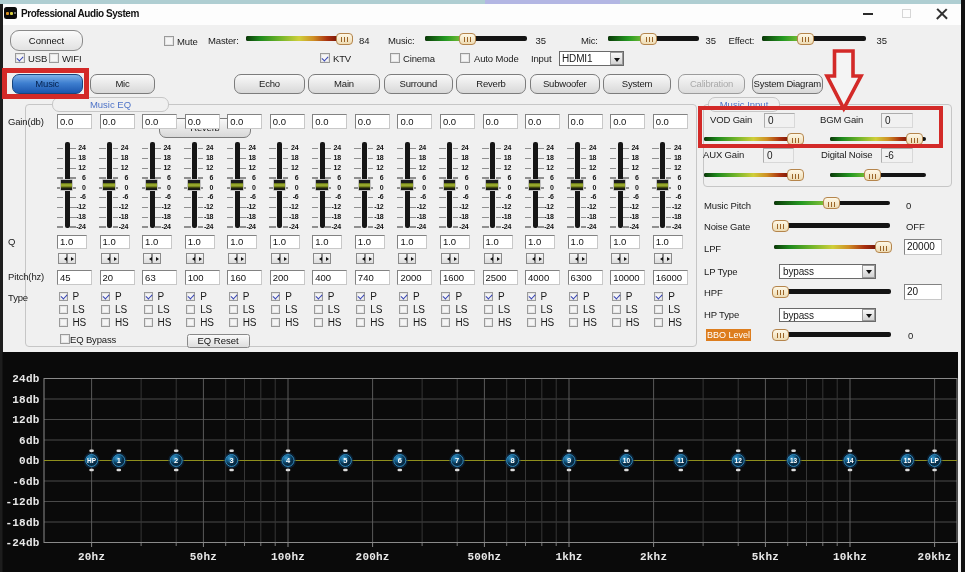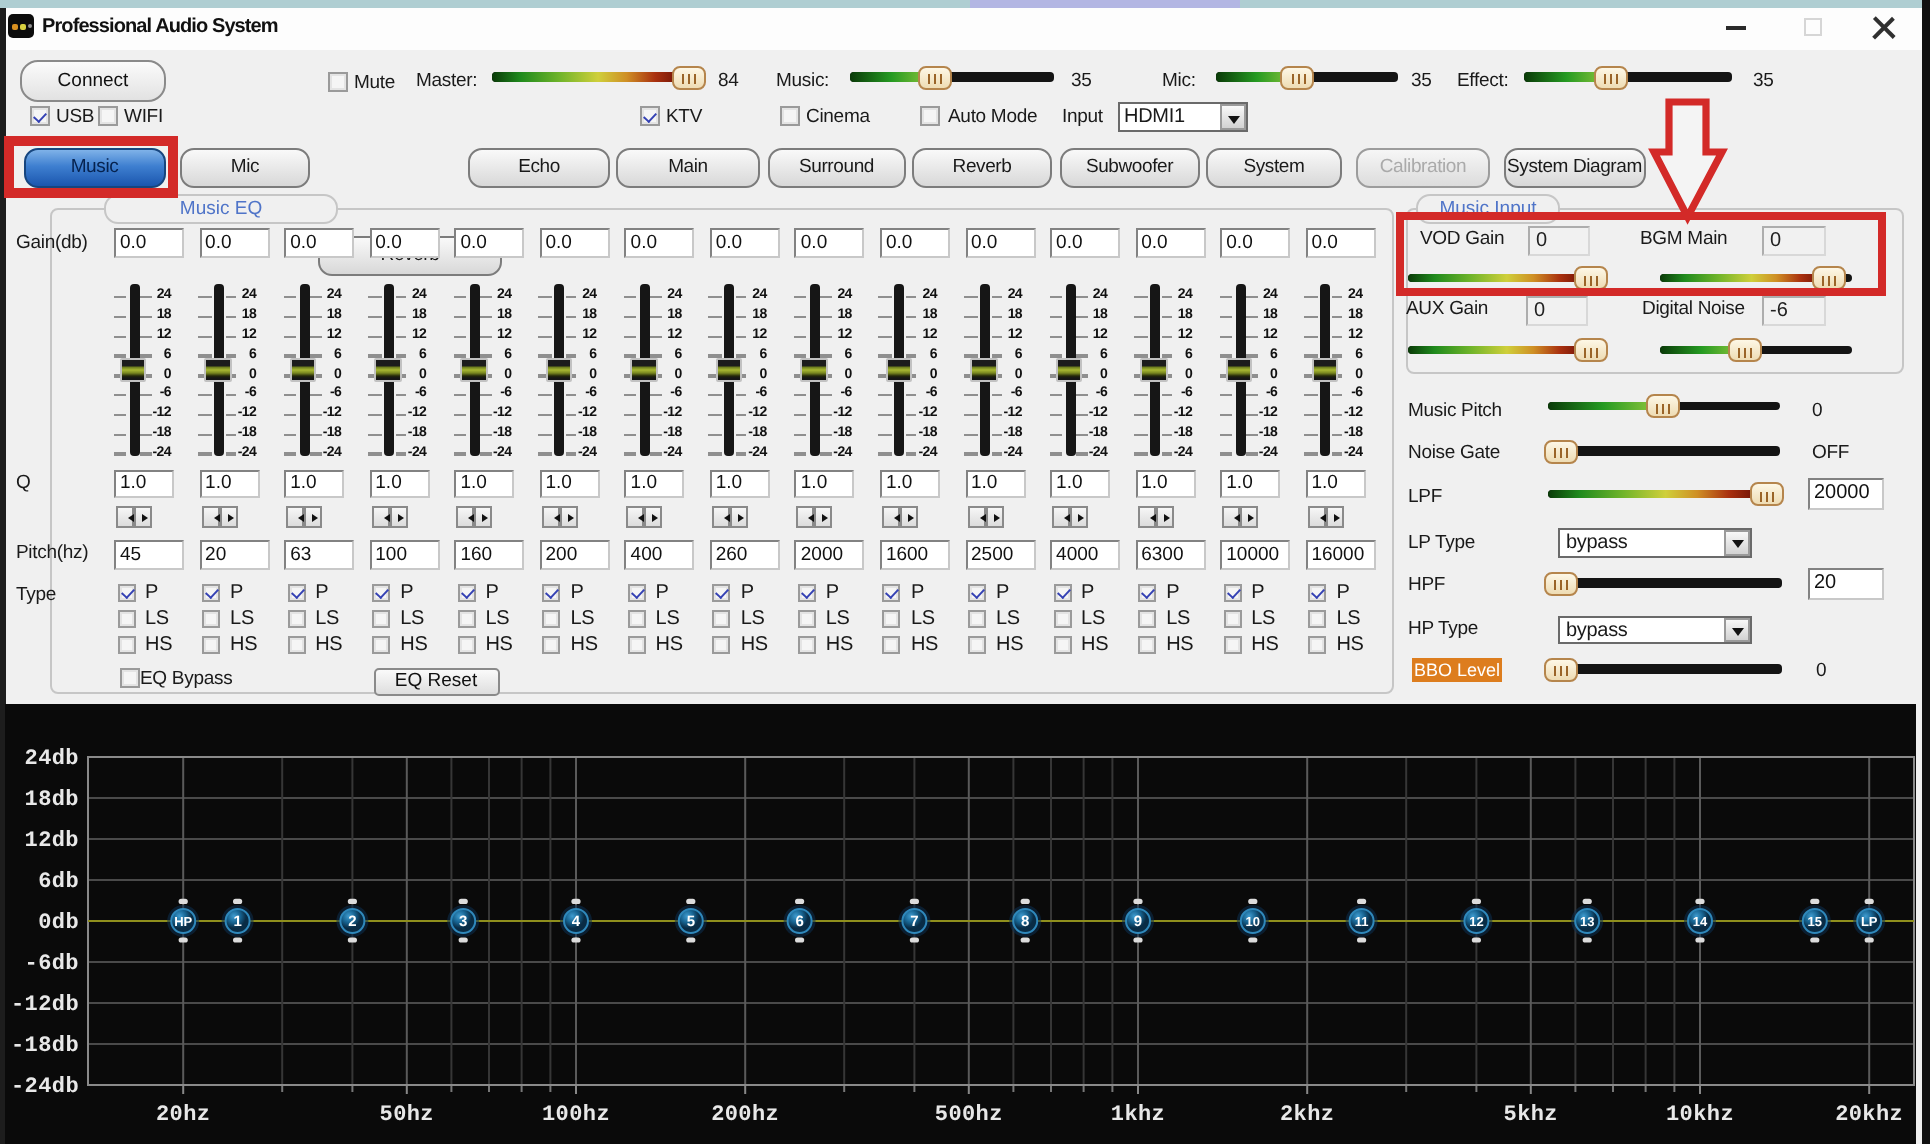--- a/index.html
+++ b/index.html
@@ -440,21 +440,21 @@
 <div style="position:absolute;left:367.84999999999997px;top:226.33999999999997px;width:5.5px;height:1.3px;background:#8f8f8f;"></div>
 <div style="position:absolute;left:370.84999999999997px;top:222.64px;width:12.5px;text-align:right;font-size:7px;font-weight:bold;line-height:8px;color:#111;letter-spacing:-0.3px;">-24</div>
 <div style="position:absolute;left:357.65px;top:178.8px;width:13.5px;height:12.5px;background:linear-gradient(#1c1c1c 0,#1c1c1c 3px,#6a7a1c 3.5px,#a8b832 5px,#7a8820 6.5px,#24280a 8px,#161616 9px,#161616 12.5px);border:1px solid #c2c2c2;border-radius:1px;box-sizing:border-box;"></div>
 <div style="position:absolute;left:354.84999999999997px;top:235px;width:30px;height:14px;background:#fff;border:1px solid #828282;border-right-color:#c8c8c8;border-bottom-color:#c8c8c8;box-sizing:border-box;font-size:9.5px;line-height:12px;padding-left:2px;color:#111;">1.0</div>
 <div style="position:absolute;left:355.84999999999997px;top:253px;width:9px;height:11px;background:linear-gradient(#f6f6f6,#dcdcdc);border:1px solid #8a8a8a;box-sizing:border-box;">
       <div style="position:absolute;left:3px;top:3px;width:0;height:0;border:2.6px solid transparent;border-right:3.2px solid #111;margin-top:0;"></div>
     </div>
 <div style="position:absolute;left:364.84999999999997px;top:253px;width:9px;height:11px;background:linear-gradient(#f6f6f6,#dcdcdc);border:1px solid #8a8a8a;box-sizing:border-box;">
       <div style="position:absolute;left:3px;top:3px;width:0;height:0;border:2.6px solid transparent;border-left:3.2px solid #111;margin-top:0;"></div>
     </div>
-<div style="position:absolute;left:354.84999999999997px;top:270px;width:35px;height:15px;background:#fff;border:1px solid #828282;border-right-color:#c8c8c8;border-bottom-color:#c8c8c8;box-sizing:border-box;font-size:9.5px;line-height:13px;padding-left:2px;color:#111;">260</div>
+<div style="position:absolute;left:354.84999999999997px;top:270px;width:35px;height:15px;background:#fff;border:1px solid #828282;border-right-color:#c8c8c8;border-bottom-color:#c8c8c8;box-sizing:border-box;font-size:9.5px;line-height:13px;padding-left:2px;color:#111;">740</div>
 <div style="position:absolute;left:356.34999999999997px;top:291.5px;width:9px;height:9px;background:#f5f5f5;border:1px solid #9a9a9a;box-sizing:border-box;box-shadow:inset 0 0 0 1px #e4e4e4;">
       <div style="position:absolute;left:1px;top:1.5px;width:5px;height:3px;border-left:1.6px solid #3441b4;border-bottom:1.6px solid #3441b4;transform:rotate(-47deg);"></div>
     </div>
 <div style="position:absolute;left:370.34999999999997px;top:291px;font-size:10px;line-height:12.5px;letter-spacing:-0.15px;color:#1a1a1a;white-space:nowrap;">P</div>
 <div style="position:absolute;left:356.34999999999997px;top:304.5px;width:9px;height:9px;background:#f5f5f5;border:1px solid #9a9a9a;box-sizing:border-box;box-shadow:inset 0 0 0 1px #e4e4e4;"></div>
 <div style="position:absolute;left:370.34999999999997px;top:304px;font-size:10px;line-height:12.5px;letter-spacing:-0.15px;color:#1a1a1a;white-space:nowrap;">LS</div>
 <div style="position:absolute;left:356.34999999999997px;top:317.5px;width:9px;height:9px;background:#f5f5f5;border:1px solid #9a9a9a;box-sizing:border-box;box-shadow:inset 0 0 0 1px #e4e4e4;"></div>
 <div style="position:absolute;left:370.34999999999997px;top:317px;font-size:10px;line-height:12.5px;letter-spacing:-0.15px;color:#1a1a1a;white-space:nowrap;">HS</div>
 <div style="position:absolute;left:397.4px;top:114px;width:35px;height:15px;background:#fff;border:1px solid #828282;border-right-color:#c8c8c8;border-bottom-color:#c8c8c8;box-sizing:border-box;font-size:9.5px;line-height:13px;padding-left:2px;color:#111;">0.0</div>
 <div style="position:absolute;left:404.9px;top:142px;width:5px;height:86px;background:#161616;border-radius:2px;"></div>
@@ -776,21 +776,21 @@
 <div style="position:absolute;left:668.1999999999999px;top:291px;font-size:10px;line-height:12.5px;letter-spacing:-0.15px;color:#1a1a1a;white-space:nowrap;">P</div>
 <div style="position:absolute;left:654.1999999999999px;top:304.5px;width:9px;height:9px;background:#f5f5f5;border:1px solid #9a9a9a;box-sizing:border-box;box-shadow:inset 0 0 0 1px #e4e4e4;"></div>
 <div style="position:absolute;left:668.1999999999999px;top:304px;font-size:10px;line-height:12.5px;letter-spacing:-0.15px;color:#1a1a1a;white-space:nowrap;">LS</div>
 <div style="position:absolute;left:654.1999999999999px;top:317.5px;width:9px;height:9px;background:#f5f5f5;border:1px solid #9a9a9a;box-sizing:border-box;box-shadow:inset 0 0 0 1px #e4e4e4;"></div>
 <div style="position:absolute;left:668.1999999999999px;top:317px;font-size:10px;line-height:12.5px;letter-spacing:-0.15px;color:#1a1a1a;white-space:nowrap;">HS</div>
 <div style="position:absolute;left:59.5px;top:333.5px;width:10px;height:10px;background:#f5f5f5;border:1px solid #9a9a9a;box-sizing:border-box;box-shadow:inset 0 0 0 1px #e4e4e4;"></div>
 <div style="position:absolute;left:70px;top:334px;font-size:9.5px;line-height:12.0px;letter-spacing:-0.15px;color:#1a1a1a;white-space:nowrap;">EQ Bypass</div>
 <div style="position:absolute;left:186.5px;top:334px;width:63px;height:13.5px;background:linear-gradient(#fafafa,#dedede);border:1px solid #8a8a8a;border-radius:2.5px;box-sizing:border-box;text-align:center;font-size:9.5px;line-height:12px;color:#111;">EQ Reset</div>
 <div style="position:absolute;left:710px;top:114px;font-size:9.5px;line-height:12.0px;letter-spacing:-0.15px;color:#1a1a1a;white-space:nowrap;">VOD Gain</div>
 <div style="position:absolute;left:764px;top:113px;width:31px;height:15px;background:#f1f1f1;border:1px solid #adadad;border-right-color:#d8d8d8;border-bottom-color:#d8d8d8;box-sizing:border-box;font-size:10px;line-height:13px;padding-left:3px;color:#222;">0</div>
-<div style="position:absolute;left:820px;top:114px;font-size:9.5px;line-height:12.0px;letter-spacing:-0.15px;color:#1a1a1a;white-space:nowrap;">BGM Main</div>
+<div style="position:absolute;left:820px;top:114px;font-size:9.5px;line-height:12.0px;letter-spacing:-0.15px;color:#1a1a1a;white-space:nowrap;">BGM Gain</div>
 <div style="position:absolute;left:881px;top:113px;width:32px;height:15px;background:#f1f1f1;border:1px solid #adadad;border-right-color:#d8d8d8;border-bottom-color:#d8d8d8;box-sizing:border-box;font-size:10px;line-height:13px;padding-left:3px;color:#222;">0</div>
 <div style="position:absolute;left:704px;top:136.75px;width:99px;height:4.5px;background:#141414;border-radius:2px;"></div>
 <div style="position:absolute;left:704px;top:136.75px;width:95px;height:4.5px;background:linear-gradient(90deg,#0a3a08,#1f8a1d 14%,#6fb42a 33%,#cfcf3a 52%,#cf8f25 66%,#a9300f 80%,#6f1206 92%);border-radius:2px;"></div>
 <div style="position:absolute;left:786.5px;top:133px;width:17px;height:12px;background:linear-gradient(#fdf7e6,#eedcb4);border:1px solid #b5854c;border-radius:4px;box-sizing:border-box;">
       <div style="position:absolute;left:4.5px;top:3.5px;width:7px;height:5px;background:repeating-linear-gradient(90deg,#9a6428 0,#9a6428 1px,rgba(0,0,0,0) 1px,rgba(0,0,0,0) 3px);"></div>
     </div>
 <div style="position:absolute;left:830px;top:136.75px;width:96px;height:4.5px;background:#141414;border-radius:2px;"></div>
 <div style="position:absolute;left:830px;top:136.75px;width:88px;height:4.5px;background:linear-gradient(90deg,#0a3a08,#1f8a1d 14%,#6fb42a 33%,#cfcf3a 52%,#cf8f25 66%,#a9300f 80%,#6f1206 92%);border-radius:2px;"></div>
 <div style="position:absolute;left:905.5px;top:133px;width:17px;height:12px;background:linear-gradient(#fdf7e6,#eedcb4);border:1px solid #b5854c;border-radius:4px;box-sizing:border-box;">
       <div style="position:absolute;left:4.5px;top:3.5px;width:7px;height:5px;background:repeating-linear-gradient(90deg,#9a6428 0,#9a6428 1px,rgba(0,0,0,0) 1px,rgba(0,0,0,0) 3px);"></div>

